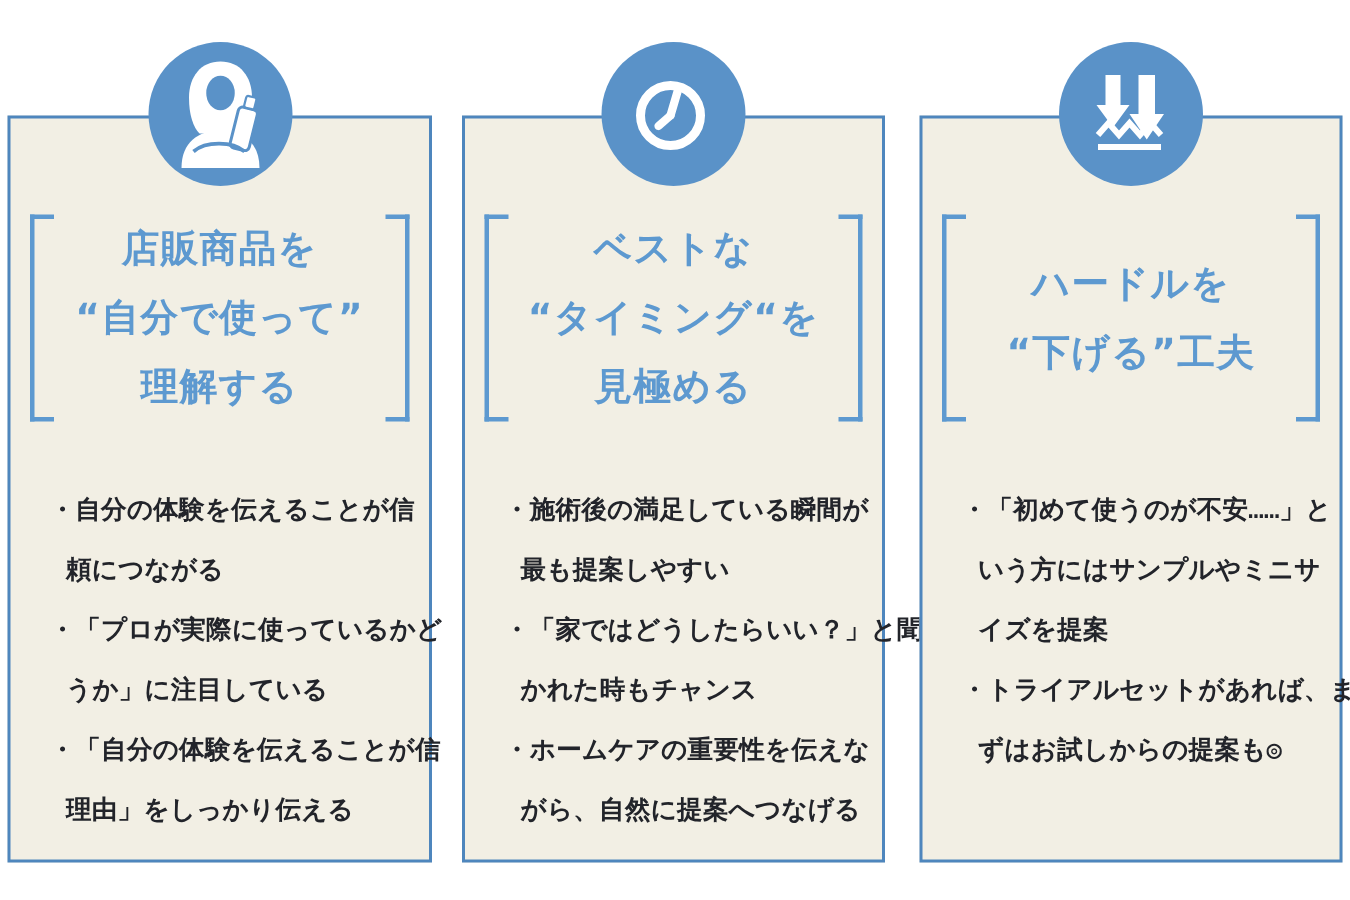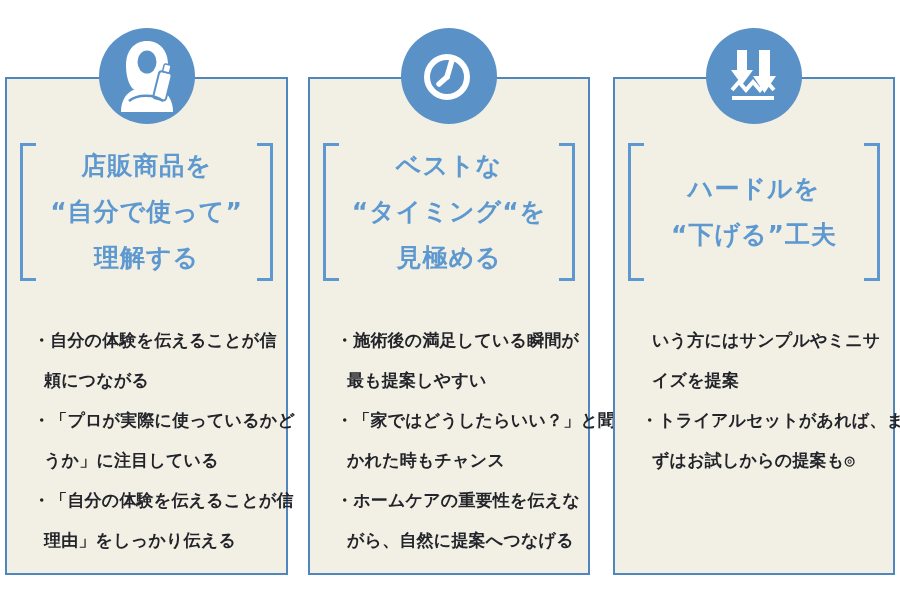--- a/index.html
+++ b/index.html
@@ -134,20 +134,21 @@
     <div class="title-wrap">
       <span class="bracket bracket-left"></span>
       <span class="bracket bracket-right"></span>
       <h2 class="title" style="margin:0;">
         <span class="line">ハードルを</span>
         <span class="line">“下げる”工夫</span>
       </h2>
     </div>
     <div class="body">
       <div class="bullet">
+        <div class="line">・「初めて使うのが不安……」と</div>
         <div class="line cont">いう方にはサンプルやミニサ</div>
         <div class="line cont">イズを提案</div>
       </div>
       <div class="bullet">
         <div class="line">・トライアルセットがあれば、ま</div>
         <div class="line cont">ずはお試しからの提案も◎</div>
       </div>
     </div>
   </section>
 

